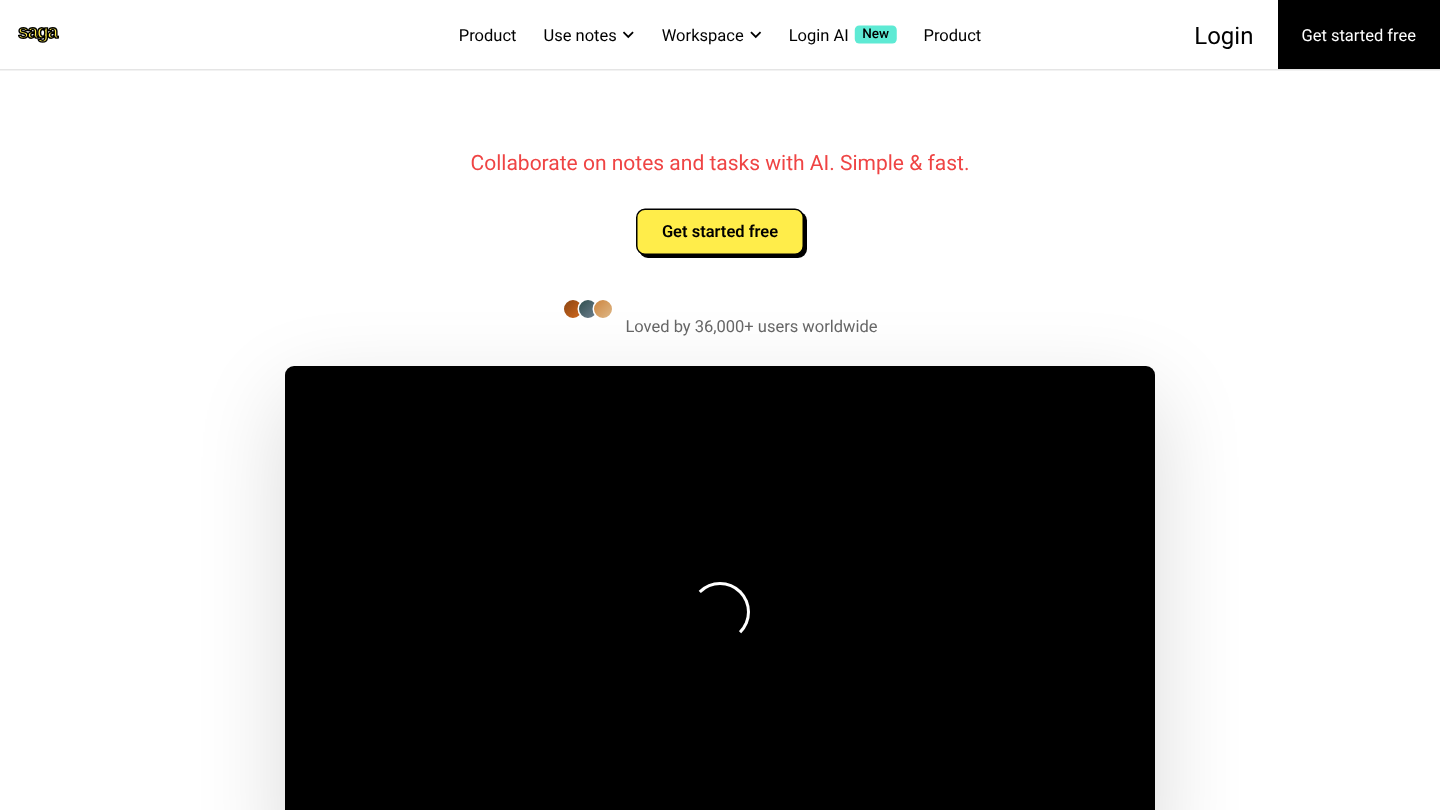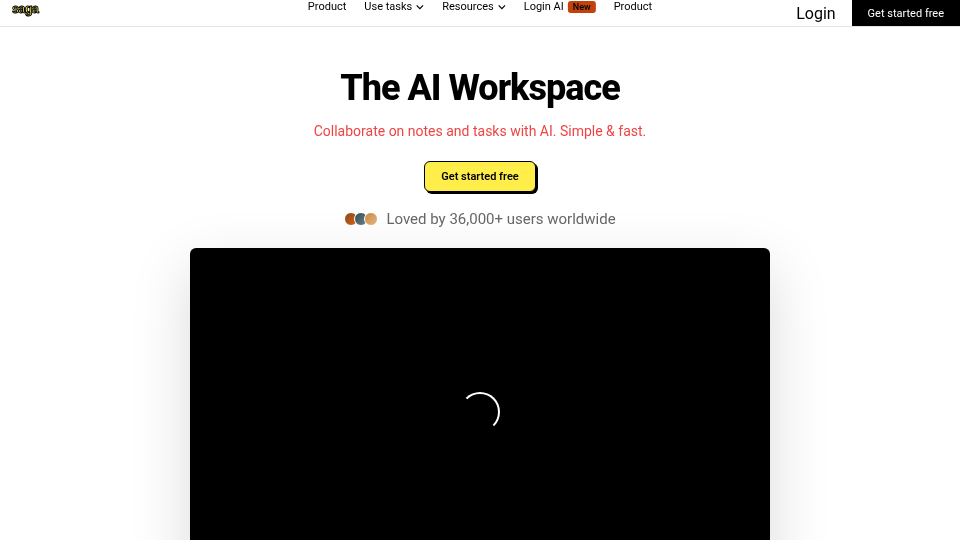--- a/index.html
+++ b/index.html
@@ -1,39 +1,39 @@
 <!DOCTYPE html>
 <html><head>
   <meta charset="utf-8">
   <style>
     * { margin: 0; padding: 0; box-sizing: border-box; }
     body { font-family: -apple-system, BlinkMacSystemFont, 'Segoe UI', Roboto, sans-serif; background: #fff; width: 960px; height: 540px; overflow: hidden; }
     
-    .header { display: flex; align-items: flex-start; justify-content: space-between; height: 27px; border-bottom: 1px solid #e5e5e5; padding: 0 0 0 12px; }
+    .header { display: flex; align-items: center; justify-content: space-between; height: 47px; border-bottom: 1px solid #e5e5e5; padding: 0 0 0 12px; }
     .logo { font-weight: 900; font-size: 18px; letter-spacing: -1px; color: #000; -webkit-text-stroke: 1.5px #000; }
     .logo svg { height: 16px; }
     .nav-center { display: flex; align-items: center; gap: 18px; position: absolute; left: 50%; transform: translateX(-50%); }
     .nav-item { font-size: 11px; color: #000; display: flex; align-items: center; gap: 4px; cursor: pointer; }
-    .badge-new { background: #c2410c; padding: 1px 5px; border-radius: 3px; font-size: 9px; font-weight: 500; }
+    .badge-new { background: #5eead4; padding: 1px 5px; border-radius: 3px; font-size: 9px; font-weight: 500; }
     .nav-right { display: flex; align-items: center; height: 100%; }
     .login { font-size: 16px; padding: 0 16px; cursor: pointer; }
     .cta-dark { background: #000; color: #fff; font-size: 11px; padding: 0 16px; height: 100%; display: flex; align-items: center; cursor: pointer; }
     
     .hero { text-align: center; padding-top: 40px; }
     .hero-title { font-size: 36px; font-weight: 800; letter-spacing: -1px; color: #000; }
     .hero-subtitle { font-size: 14px; color: #ef4444; margin-top: 14px; font-weight: 400; }
     .cta-yellow { display: inline-block; background: #FFED4A; border: 1px solid #000; border-radius: 6px; padding: 8px 16px; font-size: 11px; font-weight: 600; margin-top: 22px; cursor: pointer; box-shadow: 2px 2px 0 #000; }
     .social-proof { display: flex; align-items: center; justify-content: center; gap: 8px; margin-top: 18px; }
     .avatars { display: flex; }
     .avatar { width: 14px; height: 14px; border-radius: 50%; border: 1.5px solid #fff; margin-left: -4px; }
     .avatar:first-child { margin-left: 0; }
     .avatar:nth-child(1) { background: linear-gradient(135deg, #8B4513, #D2691E); }
     .avatar:nth-child(2) { background: linear-gradient(135deg, #2F4F4F, #708090); }
     .avatar:nth-child(3) { background: linear-gradient(135deg, #CD853F, #DEB887); }
-    .social-text { font-size: 15px; color: #666; }
+    .social-text { font-size: 11px; color: #666; margin-top: 23px; }
     
     .video-container { width: 580px; height: 327px; background: #000; margin: 20px auto 0; border-radius: 6px; display: flex; align-items: center; justify-content: center; box-shadow: 0 20px 60px rgba(0,0,0,0.15); }
     .spinner { width: 40px; height: 40px; border: 2.5px solid transparent; border-top-color: #fff; border-right-color: #fff; border-radius: 50%; animation: spin 1s linear infinite; }
     @keyframes spin { to { transform: rotate(360deg); } }
     
     .chevron { width: 8px; height: 8px; }
   </style>
 </head>
 <body>
 
@@ -41,47 +41,46 @@
   <div class="logo">
     <svg viewBox="0 0 60 20" width="48" height="16">
       <text x="0" y="15" font-family="Arial Black, sans-serif" font-size="16" font-weight="900" fill="#FFED4A" stroke="#000" stroke-width="1.2">saga</text>
     </svg>
   </div>
   <div class="nav-center">
     <div class="nav-item">
       <span>Product</span>
     </div>
     <div class="nav-item">
-      <span>Use tasks</span>
+      <span>Use notes</span>
       <svg class="chevron" viewBox="0 0 10 10">
           <path d="M1 3 L5 7 L9 3" stroke="#000" stroke-width="1.5" fill="none"></path>
         </svg>
     </div>
     <div class="nav-item">
-      <span>Resources</span>
+      <span>Workspace</span>
       <svg class="chevron" viewBox="0 0 10 10">
           <path d="M1 3 L5 7 L9 3" stroke="#000" stroke-width="1.5" fill="none"></path>
         </svg>
     </div>
     <div class="nav-item">
       <span>Login AI</span>
       <span class="badge-new">New</span>
     </div>
     <div class="nav-item">
       <span>Product</span>
     </div>
   </div>
   <div class="nav-right">
     <div class="login">Login</div>
     <div class="cta-dark">Get started free</div>
   </div>
 </div>
 
 <div class="hero">
-  <h1 class="hero-title">The AI Workspace</h1>
   <p class="hero-subtitle">Collaborate on notes and tasks with AI. Simple &amp; fast.</p>
   <div class="cta-yellow">Get started free</div>
   <div class="social-proof">
     <div class="avatars">
       <div class="avatar"></div>
       <div class="avatar"></div>
       <div class="avatar"></div>
     </div>
     <span class="social-text">Loved by 36,000+ users worldwide</span>
   </div>

